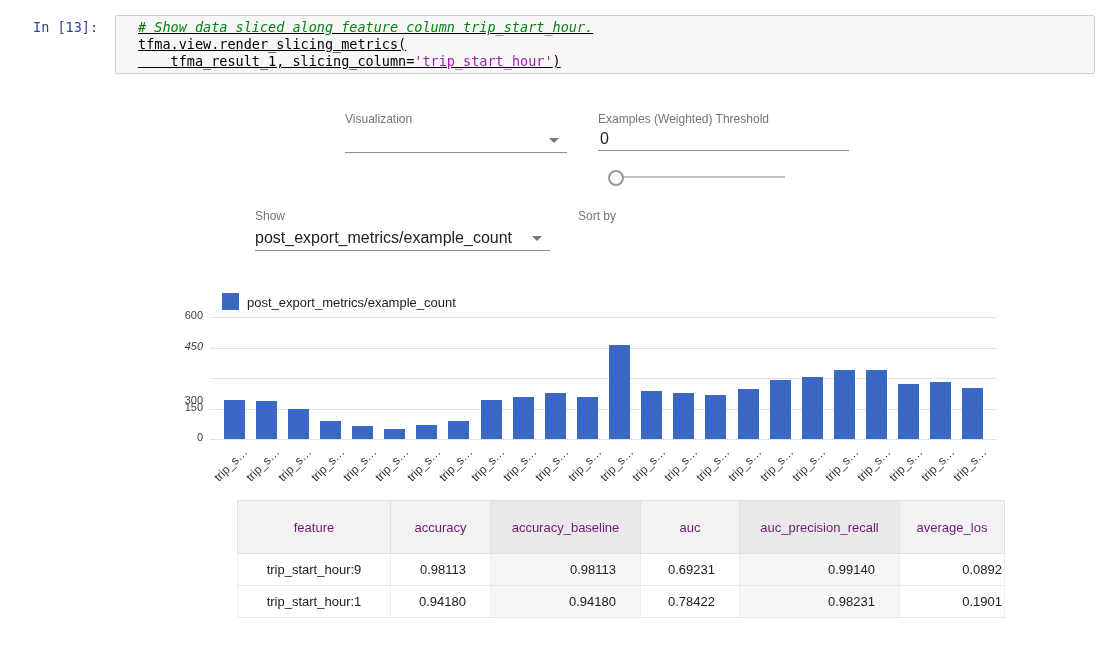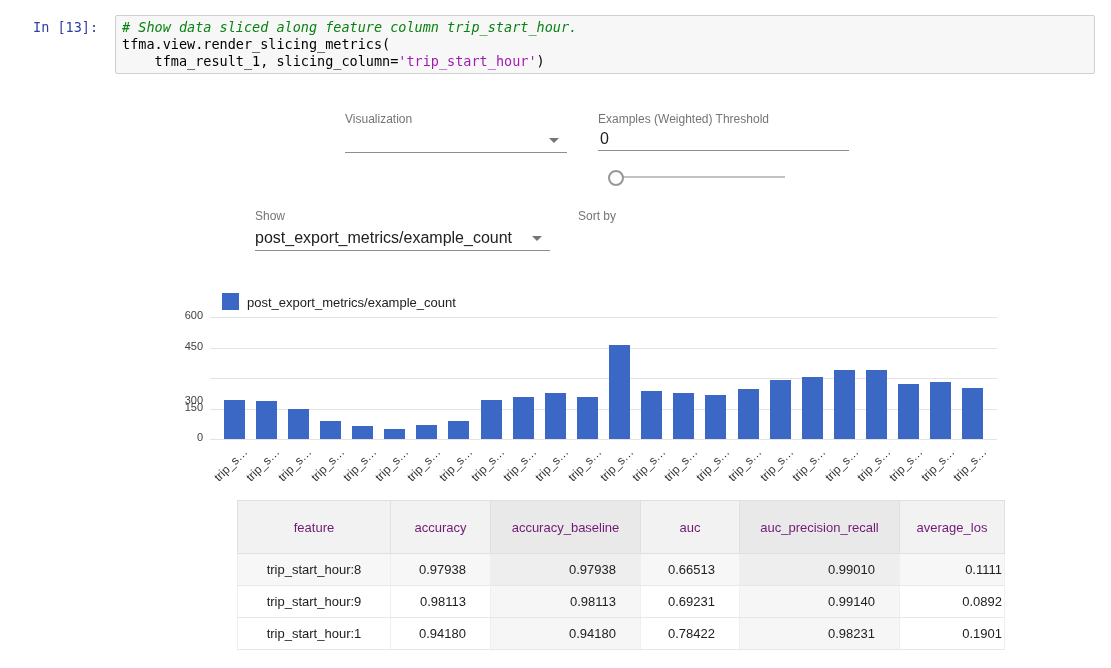--- a/index.html
+++ b/index.html
@@ -3,21 +3,21 @@
 <meta charset="utf-8">
 <style>
   html,body{margin:0;padding:0;background:#fff;}
   .page{position:relative;width:1111px;height:668px;overflow:hidden;background:#fff;
         font-family:"Liberation Sans",sans-serif;}
 
   
   .prompt{position:absolute;left:33px;top:19px;font-family:"DejaVu Sans Mono",monospace;
           font-size:13.5px;color:#303F9F;}
   .codecell{position:absolute;left:115px;top:15px;width:980px;height:59px;box-sizing:border-box;
-            background:#f7f7f7;border:1px solid #cfcfcf;border-radius:2px;padding:3px 6px 0 6px;cursor:text;}
+            background:#f7f7f7;border:1px solid #cfcfcf;border-radius:2px;padding:3px 6px 0 22px;cursor:text;text-decoration:underline;}
   .codeline{font-family:"DejaVu Sans Mono",monospace;font-size:13.5px;line-height:17px;
             color:#000;white-space:pre;}
   .tok-comment{color:#098212;font-style:italic;}
   .tok-string{color:#a21caf;}
 
   
   .ctl-label{position:absolute;font-size:12px;color:#757575;}
   .dropdown{position:absolute;height:22px;border-bottom:1px solid #8e8e8e;cursor:pointer;}
   .dropdown .val{display:block;font-size:16px;color:#212121;line-height:20px;
                  white-space:nowrap;overflow:hidden;}
@@ -93,21 +93,21 @@
   <div class="legend-swatch" style="background: rgb(59, 104, 196);"></div>
   <div class="legend-label">post_export_metrics/example_count</div>
   <div id="gridlayer">
       <div class="gridline" style="top: 439px;"></div>
       <div class="ytick" style="top: 431px;">0</div>
       <div class="gridline" style="top: 408.5px;"></div>
       <div class="ytick" style="top: 400.5px;">150</div>
       <div class="gridline" style="top: 378px;"></div>
       <div class="ytick" style="top: 370px; margin-top: 24px;">300</div>
       <div class="gridline" style="top: 347.5px;"></div>
-      <div class="ytick" style="top: 339.5px;">450</div>
+      <div class="ytick" style="top: 339.5px; font-style: italic;">450</div>
       <div class="gridline" style="top: 317px;"></div>
       <div class="ytick" style="top: 309px;">600</div>
     </div>
   <div class="bars" id="bars">
       <div class="bar" style="height: 39px; background: rgb(59, 104, 196);"></div>
       <div class="bar" style="height: 38px; background: rgb(59, 104, 196);"></div>
       <div class="bar" style="height: 30px; background: rgb(59, 104, 196);"></div>
       <div class="bar" style="height: 18px; background: rgb(59, 104, 196);"></div>
       <div class="bar" style="height: 13px; background: rgb(59, 104, 196);"></div>
       <div class="bar" style="height: 10px; background: rgb(59, 104, 196);"></div>
@@ -211,28 +211,20 @@
           <th style="width: 150px; background: rgba(0, 0, 0, 0.05);">feature</th>
           <th style="width: 97px; background: rgba(0, 0, 0, 0.05); margin-top: 9px;">accuracy</th>
           <th style="width: 147px; background: rgba(0, 0, 0, 0.086);">accuracy_baseline</th>
           <th style="width: 96px; background: rgba(0, 0, 0, 0.05);">auc</th>
           <th style="width: 157px; background: rgba(0, 0, 0, 0.086);">auc_precision_recall</th>
           <th style="width: 102px; background: rgba(0, 0, 0, 0.05);">average_los</th>
         </tr>
       </thead>
     <tbody id="tbody">
         <tr>
-          <td class="feature" style="background: rgba(0, 0, 0, 0.03);">trip_start_hour:8</td>
-          <td class="num" style="background: rgba(0, 0, 0, 0.03);">0.97938</td>
-          <td class="num" style="background: rgba(0, 0, 0, 0.067);">0.97938</td>
-          <td class="num" style="background: rgba(0, 0, 0, 0.03);">0.66513</td>
-          <td class="num" style="background: rgba(0, 0, 0, 0.067);">0.99010</td>
-          <td class="num last" style="background: rgba(0, 0, 0, 0.03);">0.1111</td>
-        </tr>
-        <tr>
           <td class="feature">trip_start_hour:9</td>
           <td class="num">0.98113</td>
           <td class="num" style="background: rgba(0, 0, 0, 0.035);">0.98113</td>
           <td class="num">0.69231</td>
           <td class="num" style="background: rgba(0, 0, 0, 0.035);">0.99140</td>
           <td class="num last">0.0892</td>
         </tr>
         <tr>
           <td class="feature">trip_start_hour:1</td>
           <td class="num">0.94180</td>

